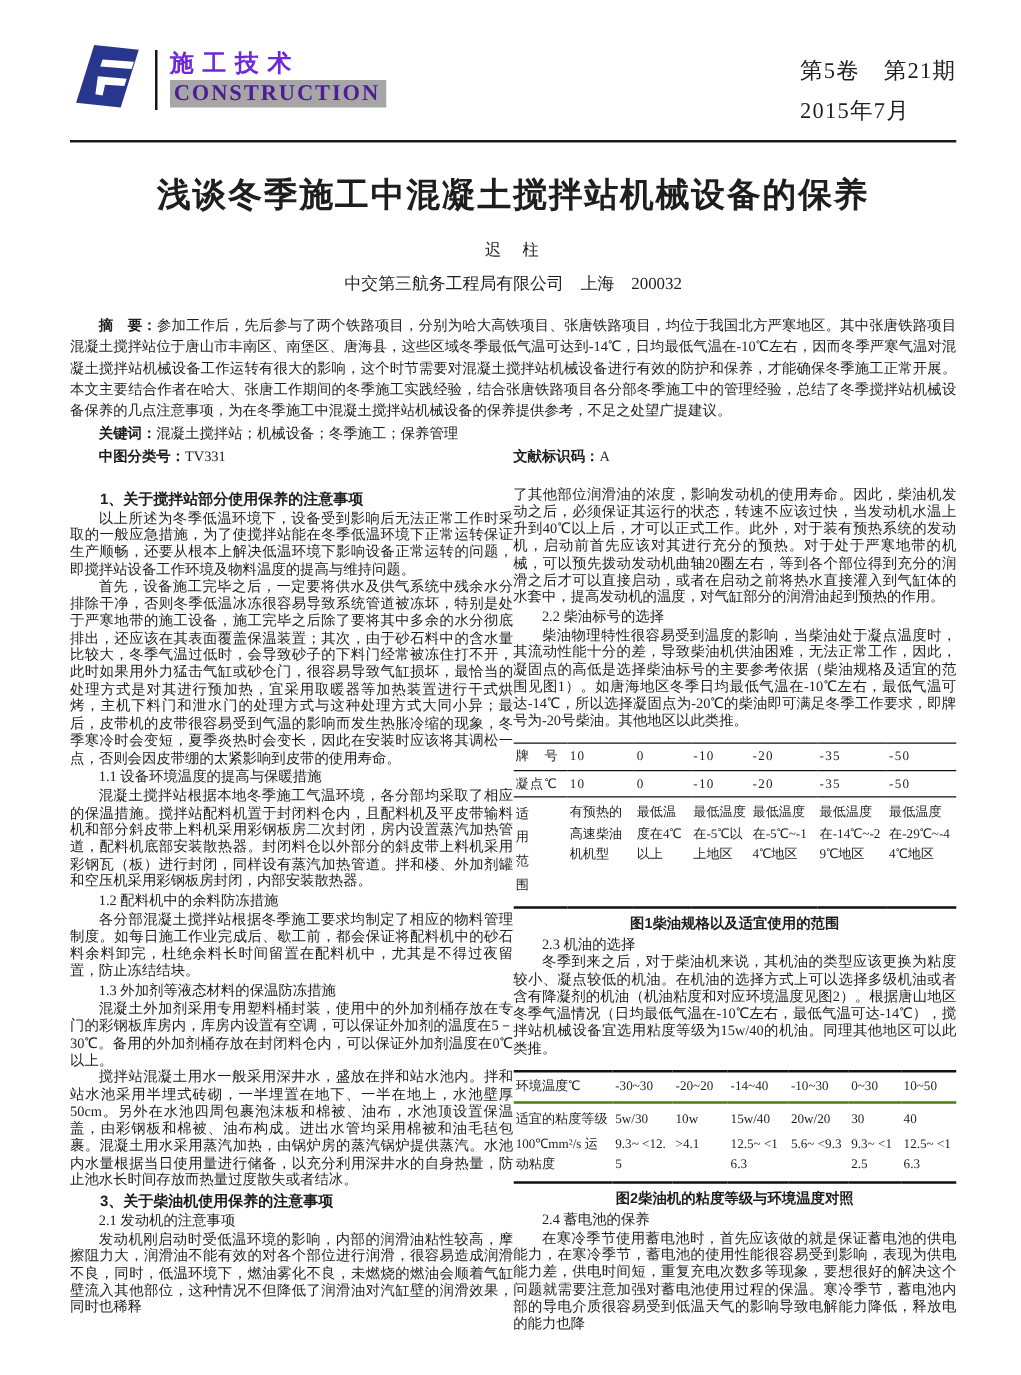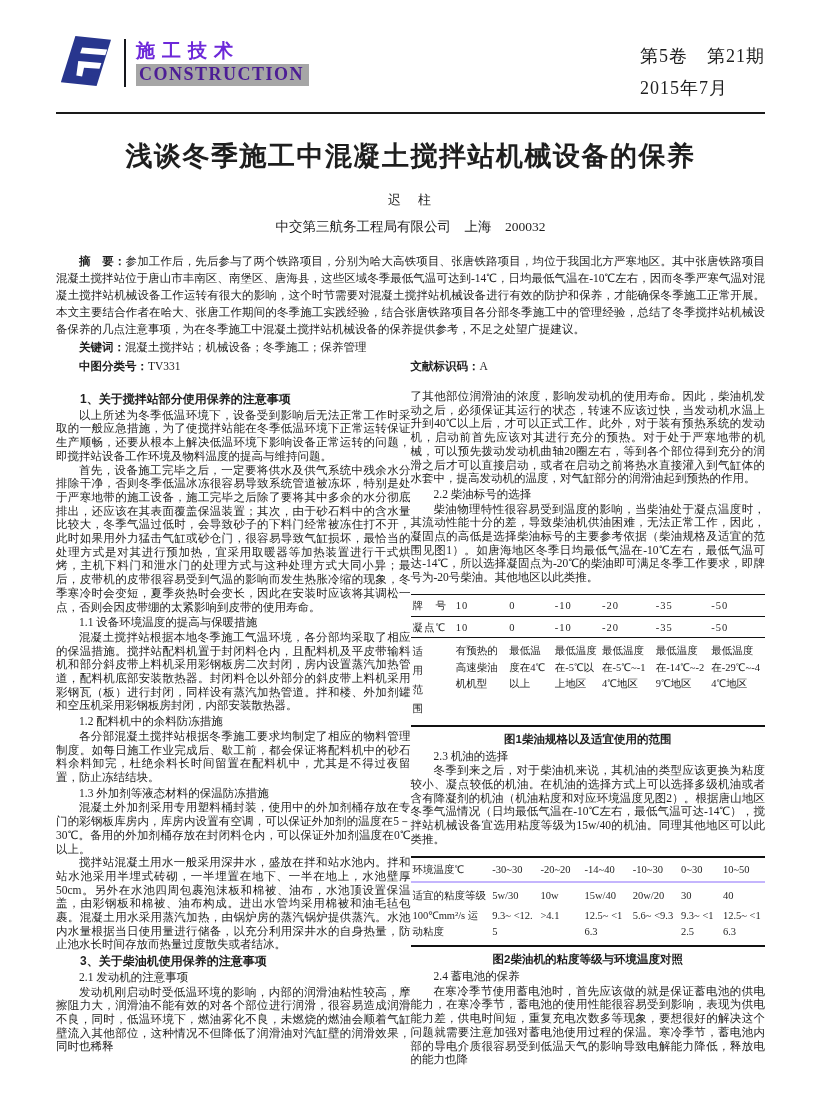--- a/index.html
+++ b/index.html
@@ -44,21 +44,21 @@
 
   
   .fig-table { width:100%; border-collapse:collapse; font-size:10.5px; margin-top:9px; table-layout:fixed; }
   .fig-table td { padding:2px 2px; text-align:left; vertical-align:top; white-space:normal; word-break:break-all; }
   .t1 { border-top:1.5px solid #111; }
   .t1 .r1 td { border-bottom:1.5px solid #111; padding:4px 2px 3px 2px; letter-spacing:1px; }
   .t1 .r2 td { border-bottom:1.5px solid #111; padding:4px 2px 3px 2px; letter-spacing:1px; }
   .t1 .r3 td { border-bottom:2.5px solid #111; padding:5px 2px 6px 2px; line-height:1.55; }
   .vlabel { display:inline-block; width:13px; line-height:1.8; }
   .t2 { border-top:2px solid #111; margin-top:10px; }
-  .t2 .r1 td { border-bottom:2px solid #c4b5fd; padding:5px 2px 4px 2px; }
+  .t2 .r1 td { border-bottom:2px solid #4d7c0f; padding:5px 2px 4px 2px; }
   .t2 .r2 td { padding:6px 2px 2px 2px;margin-left:40px; }
   .t2 .r3 td { border-bottom:2.5px solid #111; padding:3px 2px 6px 2px; line-height:1.5; }
   .fig-cap { text-align:center; font-family:"Liberation Sans", sans-serif; font-weight:bold; font-size:11.5px; margin:6px 0 3px 0; text-indent:0 !important; }
 </style>
 </head>
 <body>
 
 <div class="page">
   <div class="content">
 

